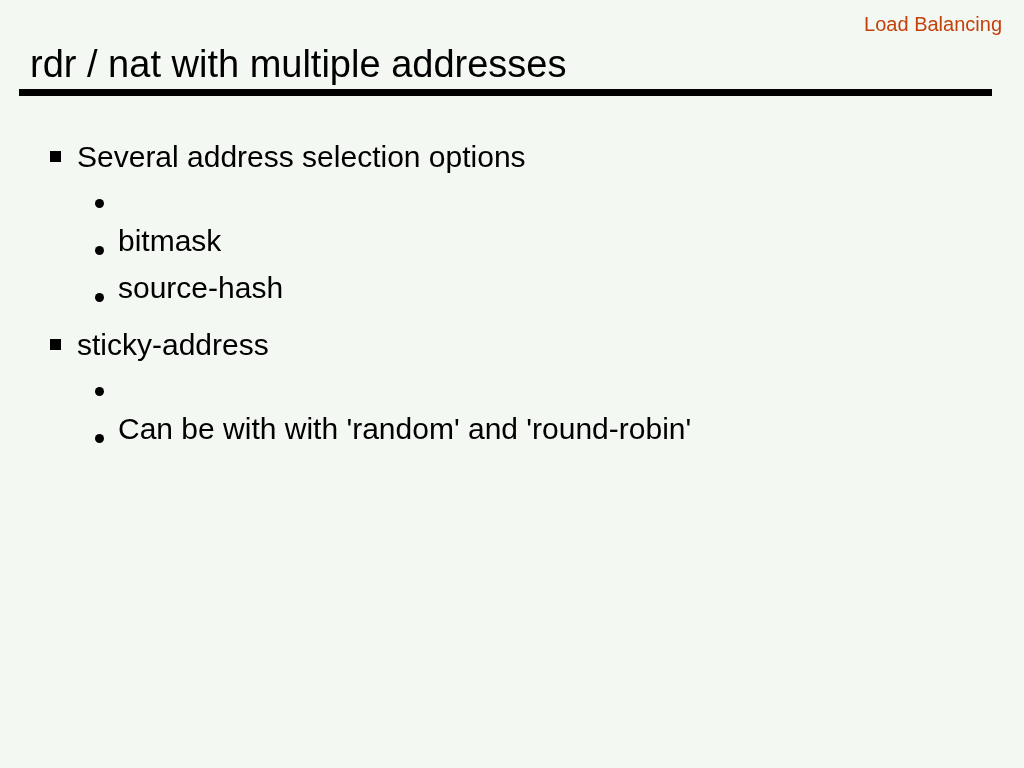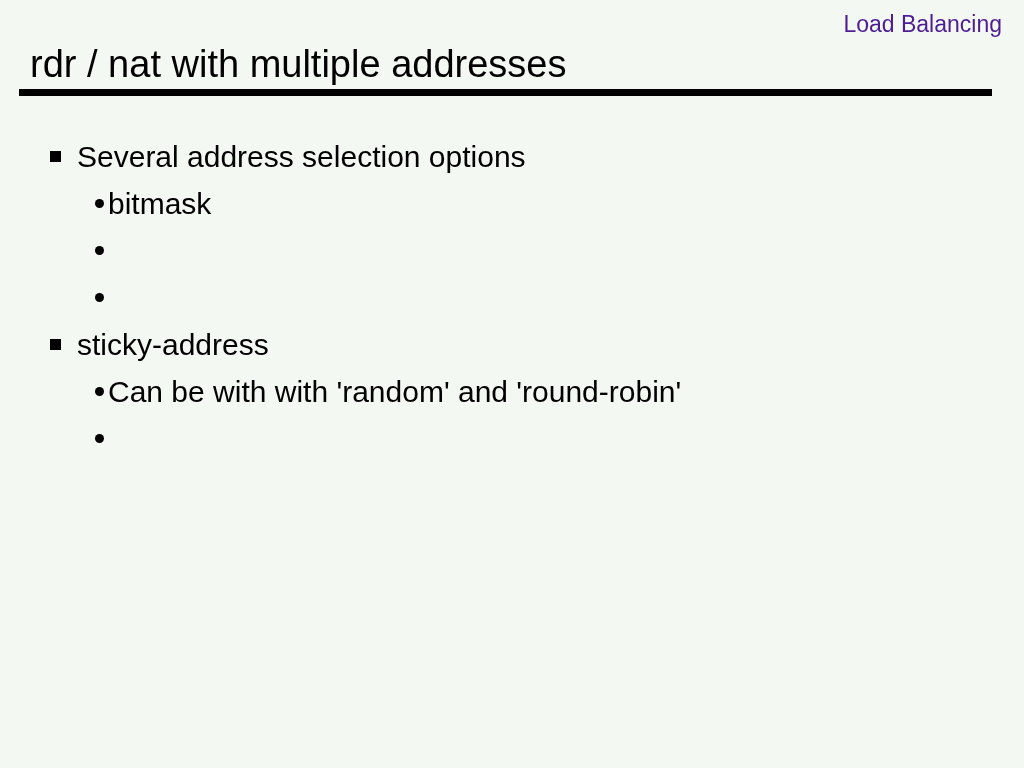--- a/index.html
+++ b/index.html
@@ -12,23 +12,23 @@
     height: 768px;
     background: #f4f8f2;
     font-family: "Liberation Sans", sans-serif;
     color: #000000;
     overflow: hidden;
   }
   .header-label {
     position: absolute;
     top: 12px;
     right: 22px;
-    font-size: 23px;
+    font-size: 20px;
     line-height: 24px;
-    color: #4c1d95;
+    color: #c2410c;
   }
   .slide-title {
     position: absolute;
     left: 30px;
     top: 42px;
     font-size: 38px;
     line-height: 44px;
     color: #000000;
     white-space: nowrap;
   }
@@ -72,21 +72,22 @@
     left: 77px;
   }
   .row.l2 .bullet {
     left: 95px;
     top: 19px;
     width: 9px;
     height: 9px;
     border-radius: 50%;
   }
   .row.l2 .text {
-    left: 108px;
+    left: 118px;
+    margin-top: 37px;
   }
 </style>
 </head>
 <body>
 
 <div class="slide">
 
   <div class="header-label">Load Balancing</div>
 
   <div class="slide-title">rdr / nat with multiple addresses</div>
@@ -100,20 +101,21 @@
       <span class="text">Several address selection options</span>
     </div>
 
     <div class="row l2">
       <span class="bullet"></span>
       <span class="text">bitmask</span>
     </div>
 
     <div class="row l2">
       <span class="bullet"></span>
+      <span class="text">source-hash</span>
     </div>
 
 
     <div class="row l2">
       <span class="bullet"></span>
     </div>
 
     <div class="row l1">
       <span class="bullet"></span>
       <span class="text">sticky-address</span>

